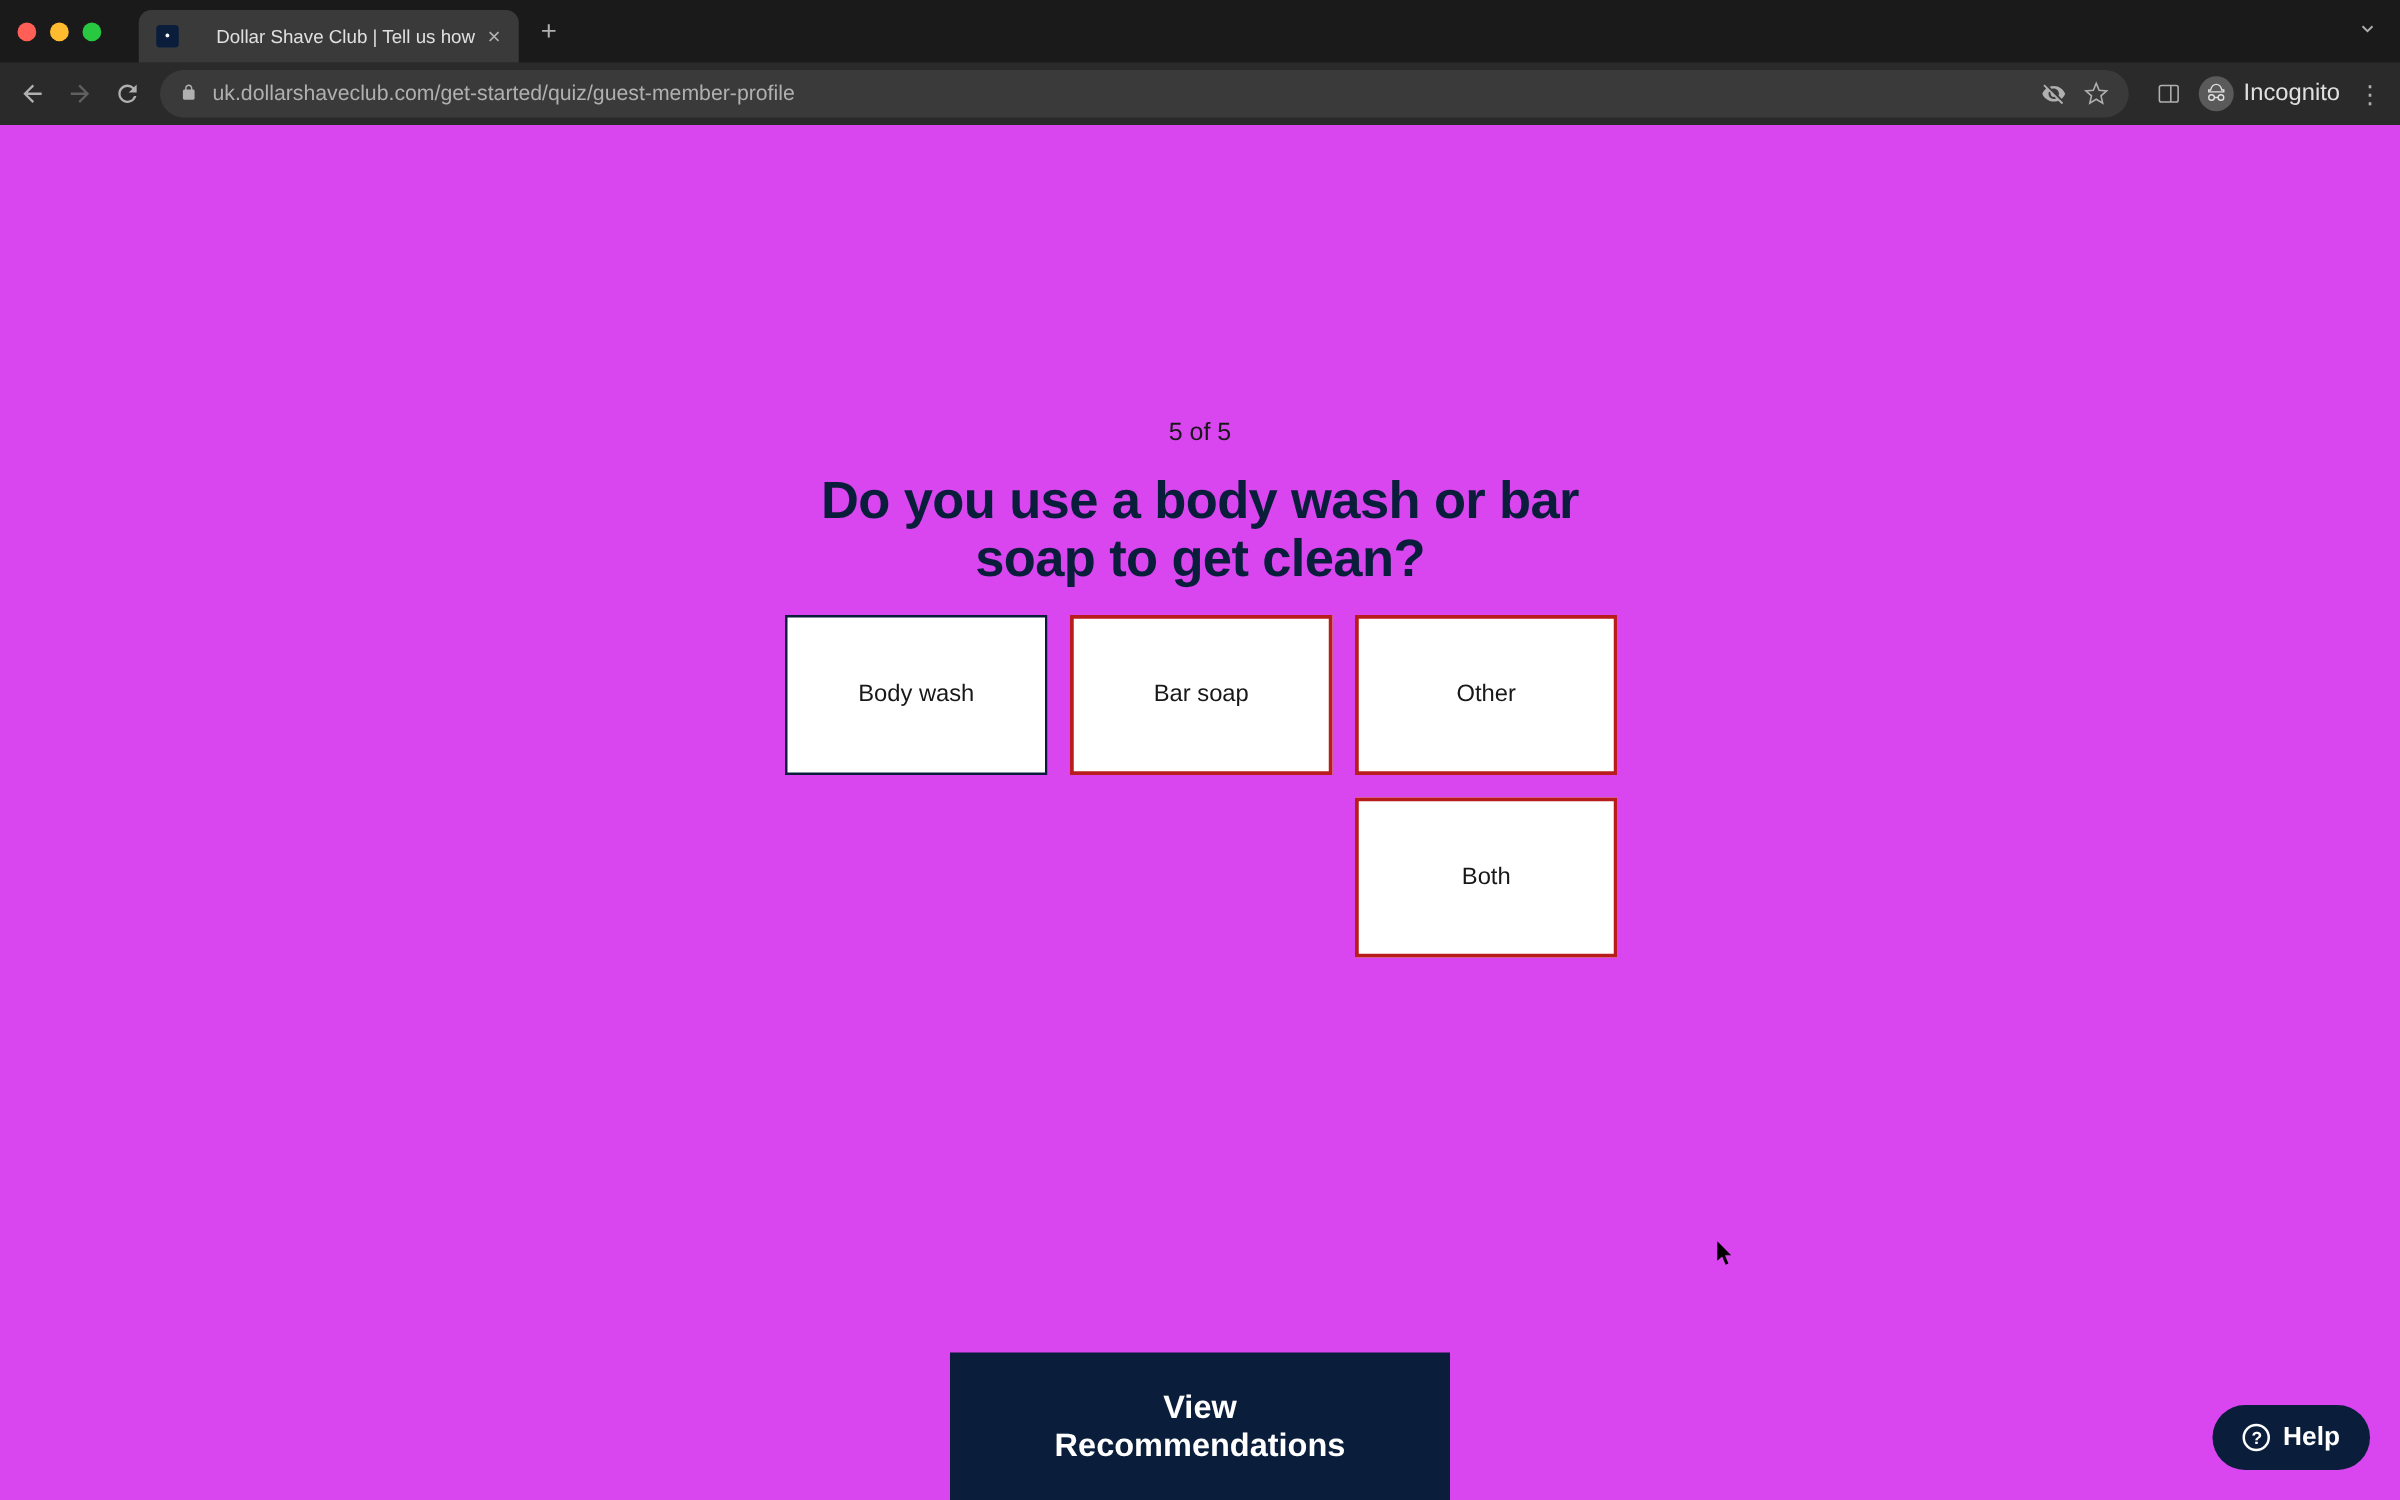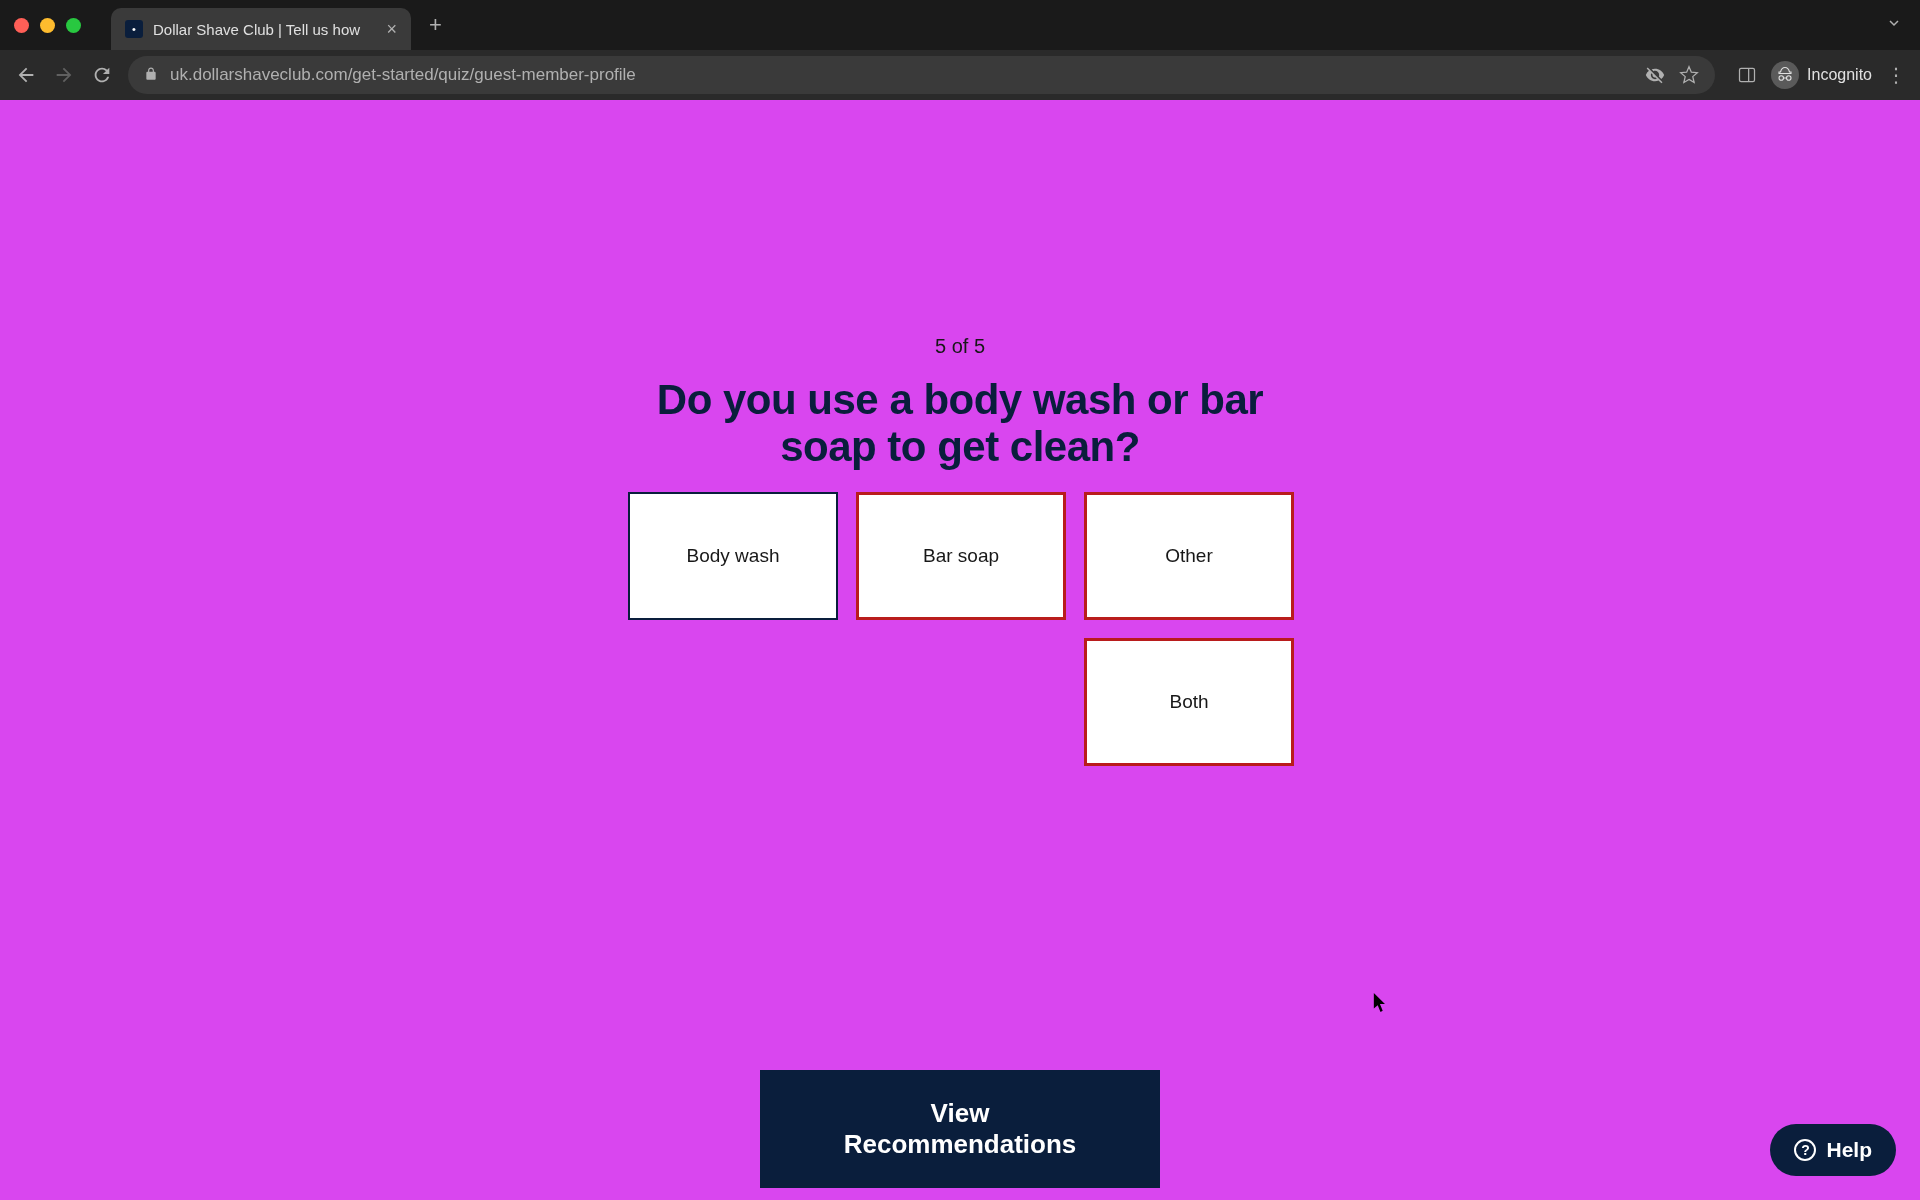--- a/index.html
+++ b/index.html
@@ -75,20 +75,21 @@
       flex-shrink: 0;
     }
 
     .tab-title {
       color: #e0e0e0;
       font-size: 15px;
       white-space: nowrap;
       overflow: hidden;
       text-overflow: ellipsis;
       flex: 1;
+      margin-left: 20px;
     }
 
     .tab-close {
       color: #b0b0b0;
       font-size: 18px;
       cursor: pointer;
       flex-shrink: 0;
     }
 
     .new-tab {
@@ -166,21 +167,21 @@
       align-items: center;
       gap: 14px;
       margin-left: 8px;
     }
 
     .incognito-badge {
       display: flex;
       align-items: center;
       gap: 8px;
       color: #e0e0e0;
-      font-size: 16px;
+      font-size: 19px;
     }
 
     .incognito-avatar {
       width: 28px;
       height: 28px;
       border-radius: 50%;
       background: #5a5a5a;
       display: flex;
       align-items: center;
       justify-content: center;
@@ -251,21 +252,21 @@
       color: #181818;
       cursor: pointer;
     }
 
     .option-card.selected {
       border: 2px solid #0a1e3c;
     }
 
     .cta-button {
       position: absolute;
-      bottom: 12px;
+      bottom: 0;
       left: 50%;
       transform: translateX(-50%);
       background: #0a1e3c;
       color: #fff;
       font-size: 26px;
       font-weight: 700;
       padding: 28px 60px;
       border: none;
       cursor: pointer;
       width: 400px;

